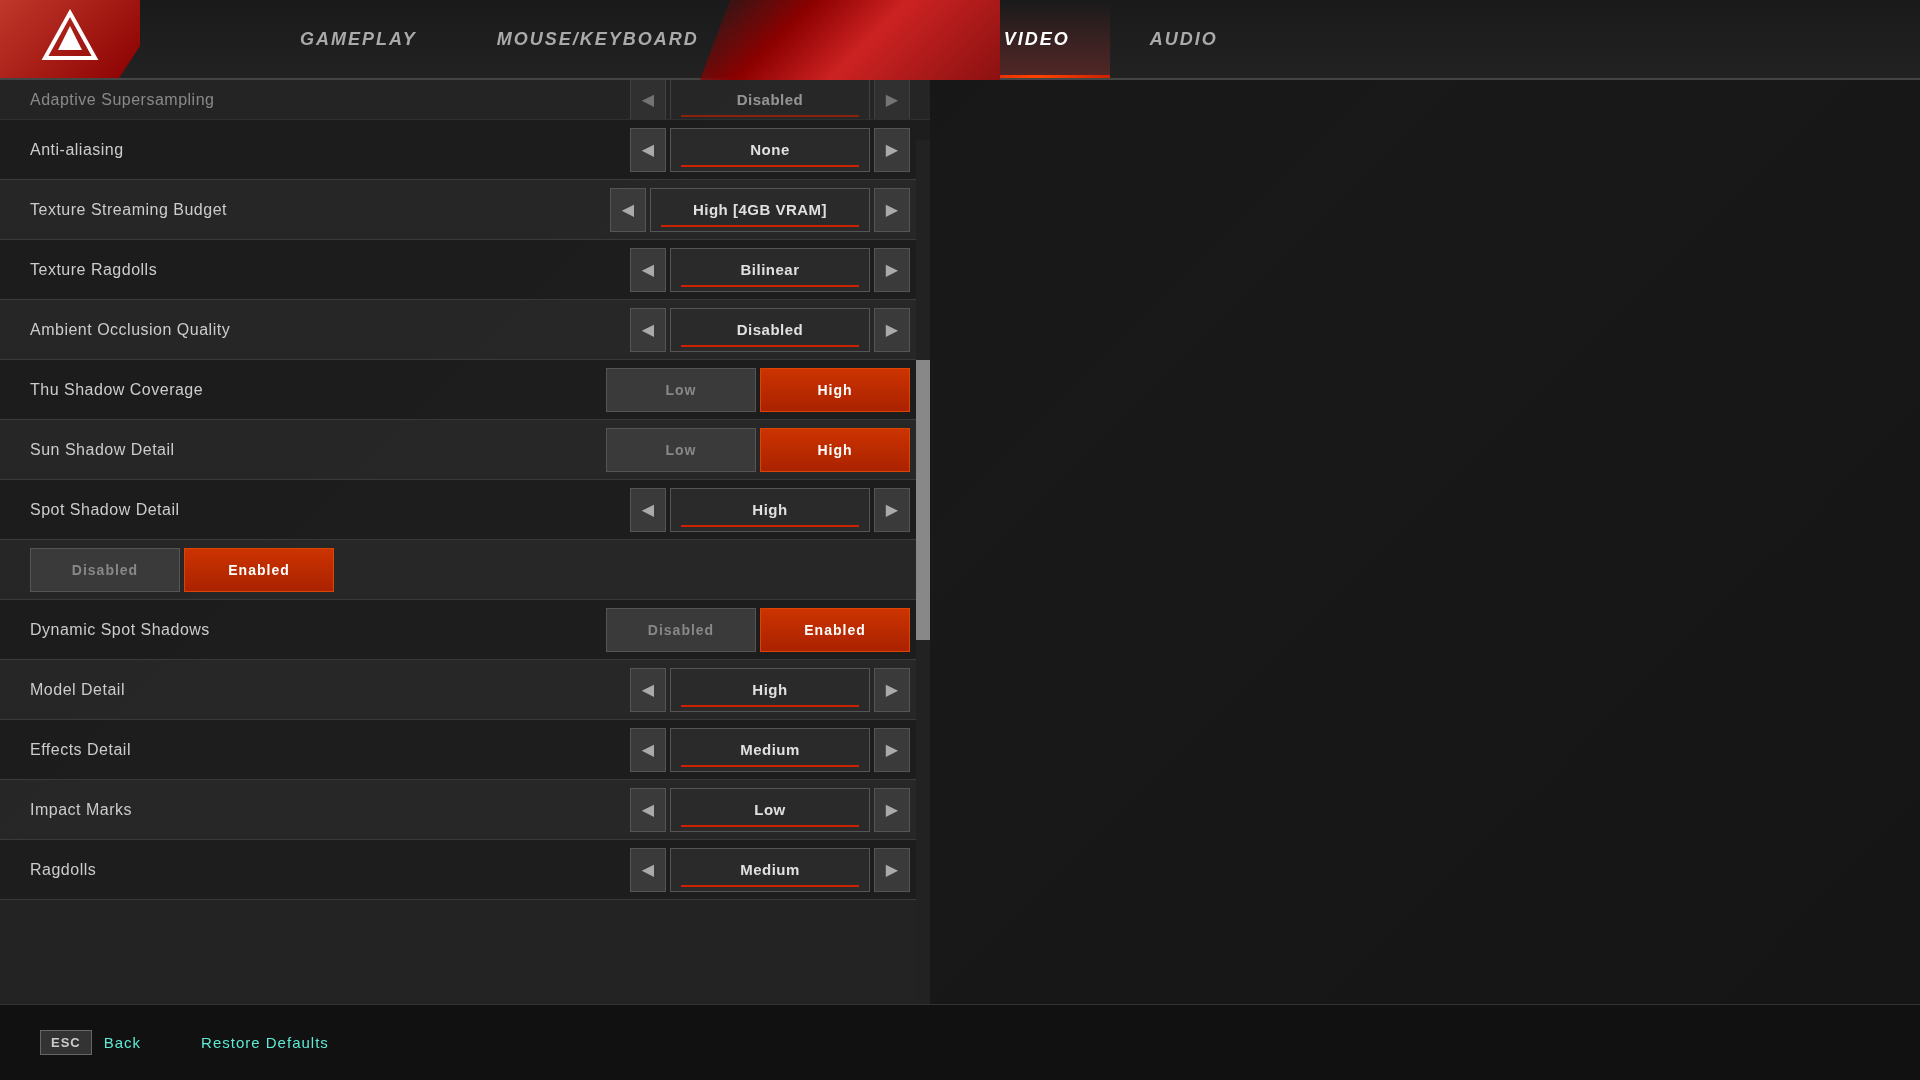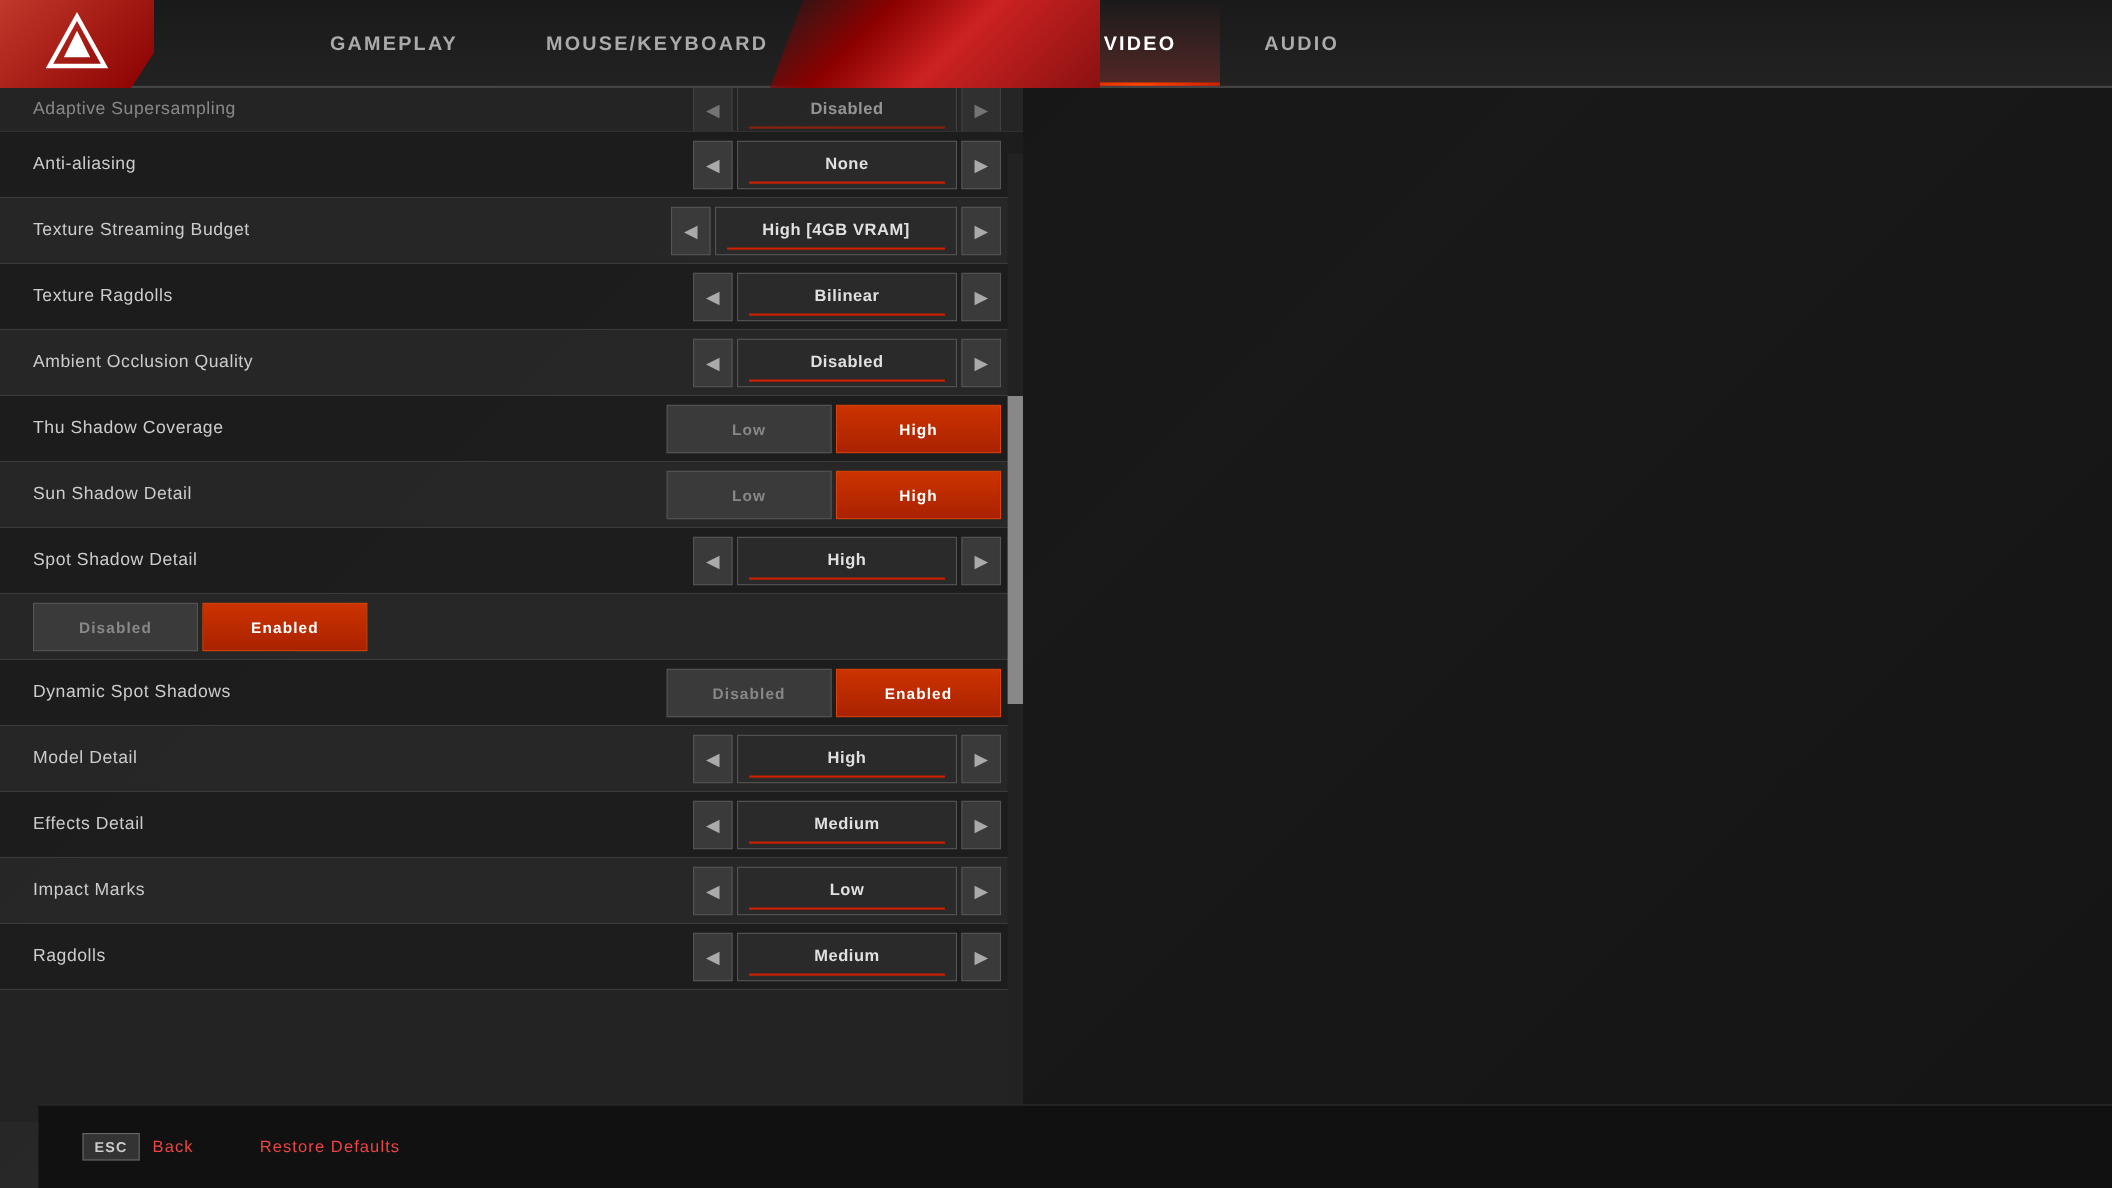--- a/index.html
+++ b/index.html
@@ -21,23 +21,24 @@
 
     
     .nav-bar {
       position: absolute;
       top: 0;
       left: 0;
       right: 0;
       height: 80px;
       background: linear-gradient(180deg, #1a1a1a 0%, #222 100%);
       display: flex;
-      align-items: flex-start;
+      align-items: flex-end;
       border-bottom: 2px solid #444;
       z-index: 10;
+      font-style: italic;
     }
 
     .logo-area {
       width: 140px;
       height: 80px;
       background: linear-gradient(135deg, #c0392b 0%, #8b0000 100%);
       display: flex;
       align-items: center;
       justify-content: center;
       clip-path: polygon(0 0, 100% 0, 100% 60%, 85% 100%, 0 100%);
@@ -265,42 +266,41 @@
       bottom: 0;
       left: 0;
       right: 0;
       height: 76px;
       background: #111;
       display: flex;
       align-items: center;
       padding: 0 40px;
       gap: 60px;
       border-top: 1px solid #333;
-      margin-left: 35px;
     }
 
     .bottom-action {
       display: flex;
       align-items: center;
       gap: 12px;
       cursor: pointer;
     }
 
     .key-badge {
       background: #333;
       border: 1px solid #666;
       color: #ccc;
       padding: 4px 10px;
       font-size: 13px;
       font-weight: bold;
       letter-spacing: 1px;
     }
 
     .bottom-action-label {
-      color: #ef4444;
+      color: #5eead4;
       font-size: 15px;
       letter-spacing: 1px;
     }
 
     
     .setting-row-partial {
       height: 40px;
       overflow: hidden;
       opacity: 0.6;
     }

